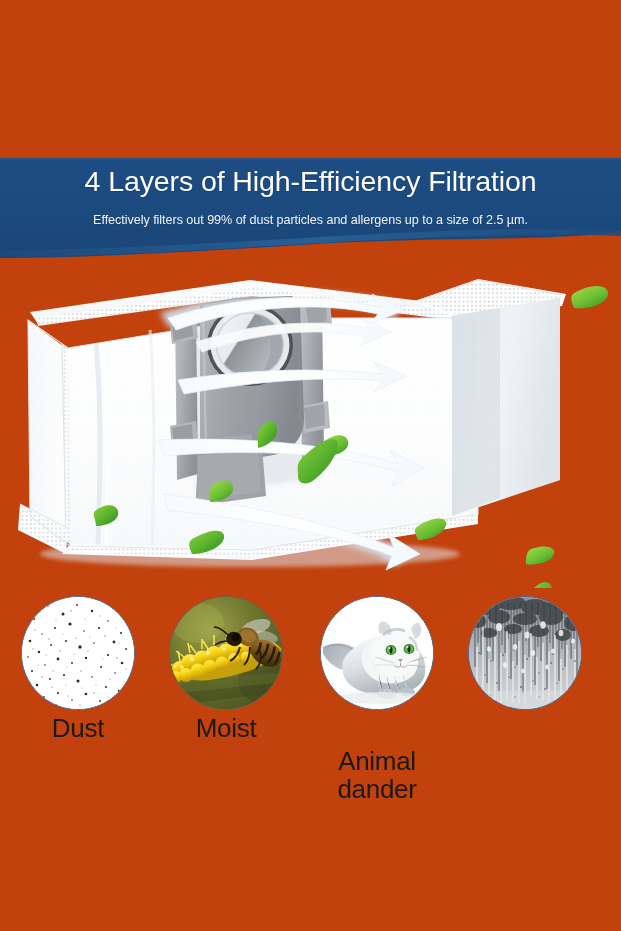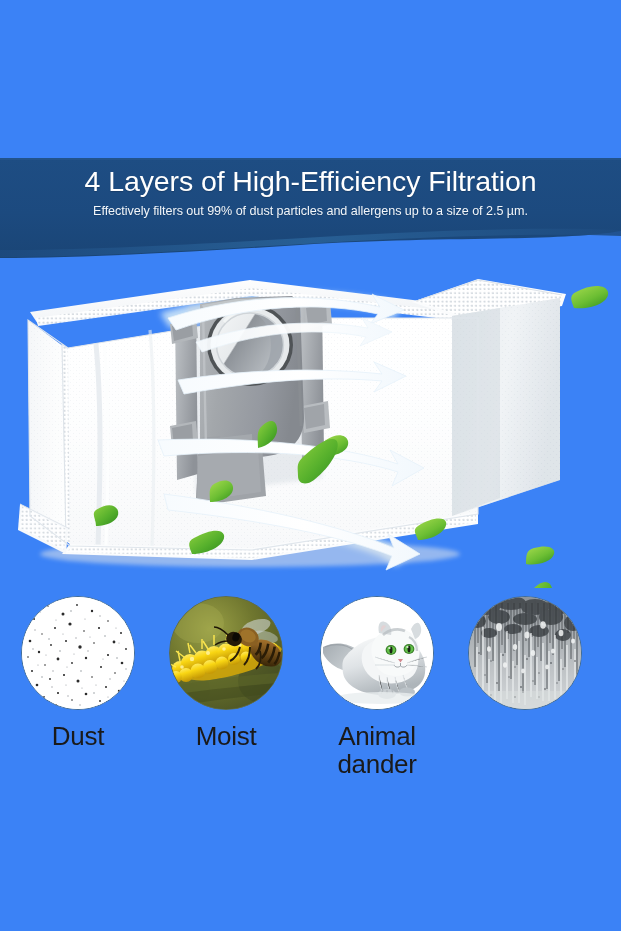--- a/index.html
+++ b/index.html
@@ -2,21 +2,21 @@
 <html><head>
 <meta charset="utf-8">
 <style>
   * { box-sizing: border-box; margin: 0; padding: 0; }
   html, body {
     width: 621px; height: 931px;
     background: #ffffff;
     font-family: "Liberation Sans", sans-serif;
     overflow: hidden;
   }
-  #page { position: relative; width: 621px; height: 931px; background: #3b82f6; }
+  #page { position: relative; width: 621px; height: 931px; background: #c2410c; }
 
   
   #banner-wrap {
     position: absolute; left: 0; top: 158px; width: 621px; height: 100px;
   }
   #banner-svg { position: absolute; left: 0; top: 0; }
   #banner-text {
     position: absolute; left: 0; top: 0; width: 621px; height: 86px;
     display: flex; flex-direction: column; align-items: center; justify-content: flex-start;
     padding-top: 7px;
@@ -26,21 +26,21 @@
     font-size: 28.5px;
     font-weight: 400;
     letter-spacing: -0.1px;
     white-space: nowrap;
     text-shadow: 0 1px 1px rgba(0,0,0,0.18);
   }
   #banner-sub {
     color: #f2f6fa;
     font-size: 12.6px;
     font-weight: 400;
-    margin-top: 6px;
+    margin-top: 15px;
     white-space: nowrap;
     letter-spacing: -0.05px;
     text-shadow: 0 1px 1px rgba(0,0,0,0.15);
   }
 
   
   #hero { position: absolute; left: 0; top: 258px; width: 621px; height: 330px; }
   #hero-svg { position: absolute; left: 0; top: 0; }
 
   
@@ -48,33 +48,33 @@
     position: absolute; left: 0; top: 596px; width: 621px; height: 190px;
     display: flex; justify-content: flex-start; align-items: flex-start;
   }
   .icon-cell {
     position: absolute; top: 0;
     width: 150px;
     display: flex; flex-direction: column; align-items: center;
   }
   .icon-cell.c0 { left: 3px;   }
   .icon-cell.c1 { left: 151px; }
-  .icon-cell.c2 { left: 302px; }
+  .icon-cell.c2 { left: 302px; gap: 33px; }
   .icon-cell.c3 { left: 450px; }
 
   .icon-disc {
     position: relative;
     width: 114px; height: 114px;
     border-radius: 50%;
     overflow: hidden;
     border: 1.3px solid #3f6b96;
     flex: none;
   }
   .icon-label {
-    margin-top: 12px;
+    margin-top: 4px;
     font-size: 26px;
     line-height: 28px;
     color: #1a1a1a;
     text-align: center;
     font-weight: 400;
     letter-spacing: -0.3px;
   }
   .icon-cell.c1 .icon-disc { border-color: #5c6b4e; }
   .icon-cell.c3 .icon-disc { border-color: #3f6b96; }
 

